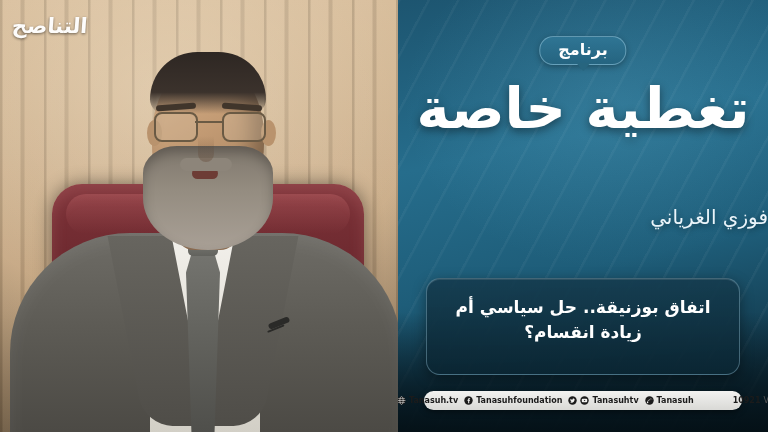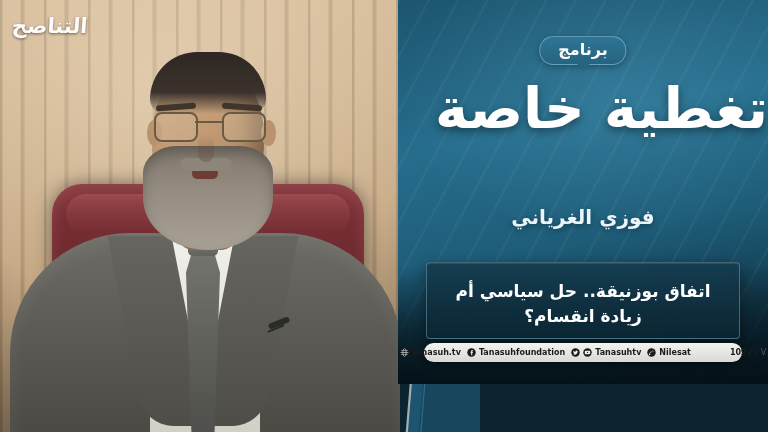--- a/index.html
+++ b/index.html
@@ -123,21 +123,21 @@
              background:#8d857a;}
 
   
   #curve{
     position:absolute;left:330px;top:-40px;width:150px;height:520px;
     pointer-events:none;
   }
 
   
   #panel{
-    position:absolute;left:398px;top:0;width:370px;height:384px;
+    position:absolute;left:398px;top:0;width:370px;height:432px;
     background:
       repeating-linear-gradient(118deg,
         rgba(255,255,255,.040) 0px, rgba(255,255,255,.040) 2px,
         rgba(255,255,255,0) 3px, rgba(255,255,255,0) 26px),
       linear-gradient(168deg,#1d5570 0%,#266d8c 34%,#1e5d79 60%,#133b4e 83%,#0b2029 100%);
     overflow:hidden;
   }
   #panel:before{
     content:"";position:absolute;inset:0;
     background:radial-gradient(92% 62% at 58% 24%,rgba(120,200,230,.17) 0%,rgba(0,0,0,0) 62%);
@@ -161,44 +161,44 @@
   }
   .prog-badge .tail{
     position:absolute;left:50%;bottom:-7px;margin-left:-7px;
     width:0;height:0;border-left:7px solid transparent;border-right:7px solid transparent;
     border-top:8px solid #27657f;
   }
 
   
   .show-title{
     position:absolute;left:0;right:0;top:80px;
-    direction:rtl;
+    text-align:center;direction:rtl;
     color:#ffffff;font-size:56px;font-weight:bold;letter-spacing:1px;
     line-height:1.05;
     text-shadow:0 3px 10px rgba(0,0,0,.45);
   }
 
   
   .guest-pre{
     position:absolute;left:0;right:0;top:182px;text-align:center;direction:rtl;
     color:#a9cbdc;font-size:14px;font-weight:normal;letter-spacing:.5px;
   }
   .guest-name{
-    position:absolute;left:0;right:0;top:205px;text-align:center;direction:rtl;
-    color:#eaf4fa;font-size:20px;font-weight:bold;letter-spacing:.3px;
+    position:absolute;left:0;right:0;top:205px;direction:rtl;
+    color:#eaf4fa;font-size:20px;font-weight:normal;letter-spacing:.3px;
     text-shadow:0 2px 6px rgba(0,0,0,.40);
   }
 
   
   .qbox{
-    position:absolute;left:28px;right:28px;top:262px;
+    position:absolute;left:28px;right:28px;top:278px;
     background:linear-gradient(180deg,rgba(21,60,79,.92),rgba(11,38,51,.94));
     border:1px solid rgba(150,195,215,.40);
-    border-radius:4px;
-    padding:16px 16px 10px;
+    border-radius:14px;
+    padding:16px 16px 30px;
     text-align:center;direction:rtl;
     color:#ffffff;font-size:17px;font-weight:bold;line-height:1.45;
     box-shadow:0 4px 14px rgba(0,0,0,.40), inset 0 1px 0 rgba(255,255,255,.10);
   }
 
   
   .social-bar{
     position:absolute;left:26px;right:26px;bottom:22px;height:19px;
     background:linear-gradient(180deg,#f2f2f0,#d9d9d6);
     border-radius:10px;
@@ -328,21 +328,21 @@
 
         <span class="sitem">
           <span class="sico">
             <svg viewBox="0 0 16 16">
                 <circle cx="8" cy="8" r="7.5" fill="#1b1b1b"></circle>
               <path d="M4.5 11.5c0-3 2-5 5-5" fill="none" stroke="#f2f2f0" stroke-width="1.2"></path>
               <circle cx="4.6" cy="11.4" r="1.3" fill="#f2f2f0"></circle>
               <path d="M10.2 4.2l1.8 1.8" stroke="#f2f2f0" stroke-width="1.2"></path>
             </svg>
           </span>
-          <span>Nilesat</span>
+          <span>Tanasuh</span>
           <span class="sfreq">10921</span>
           <span class="sfreqpol">V</span>
         </span>
 
       </div>
 
     </div>
   </div>
 
 </div>

